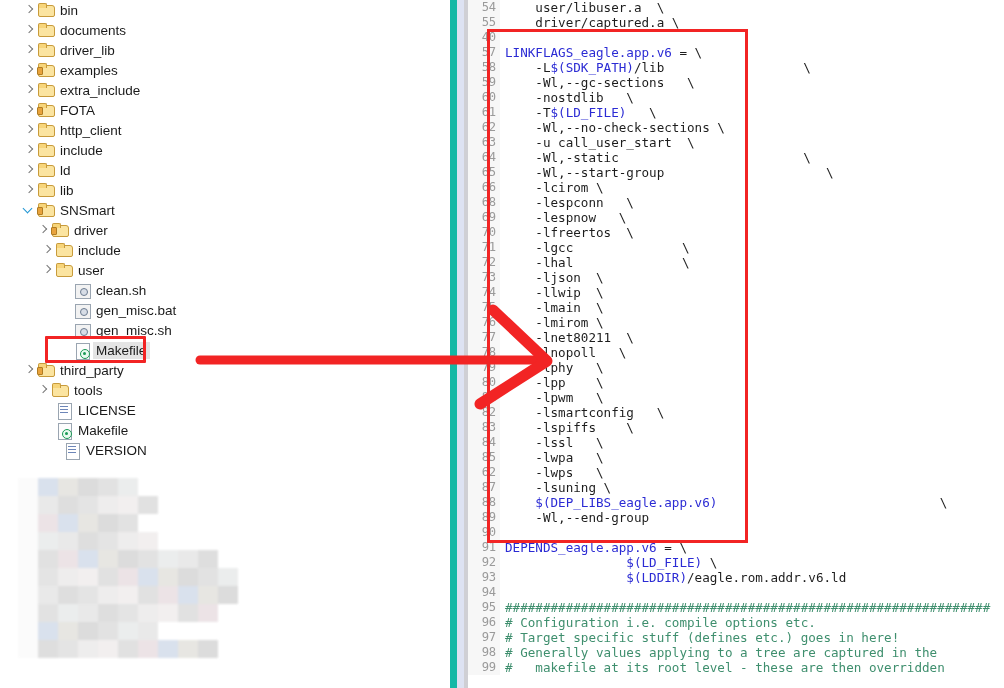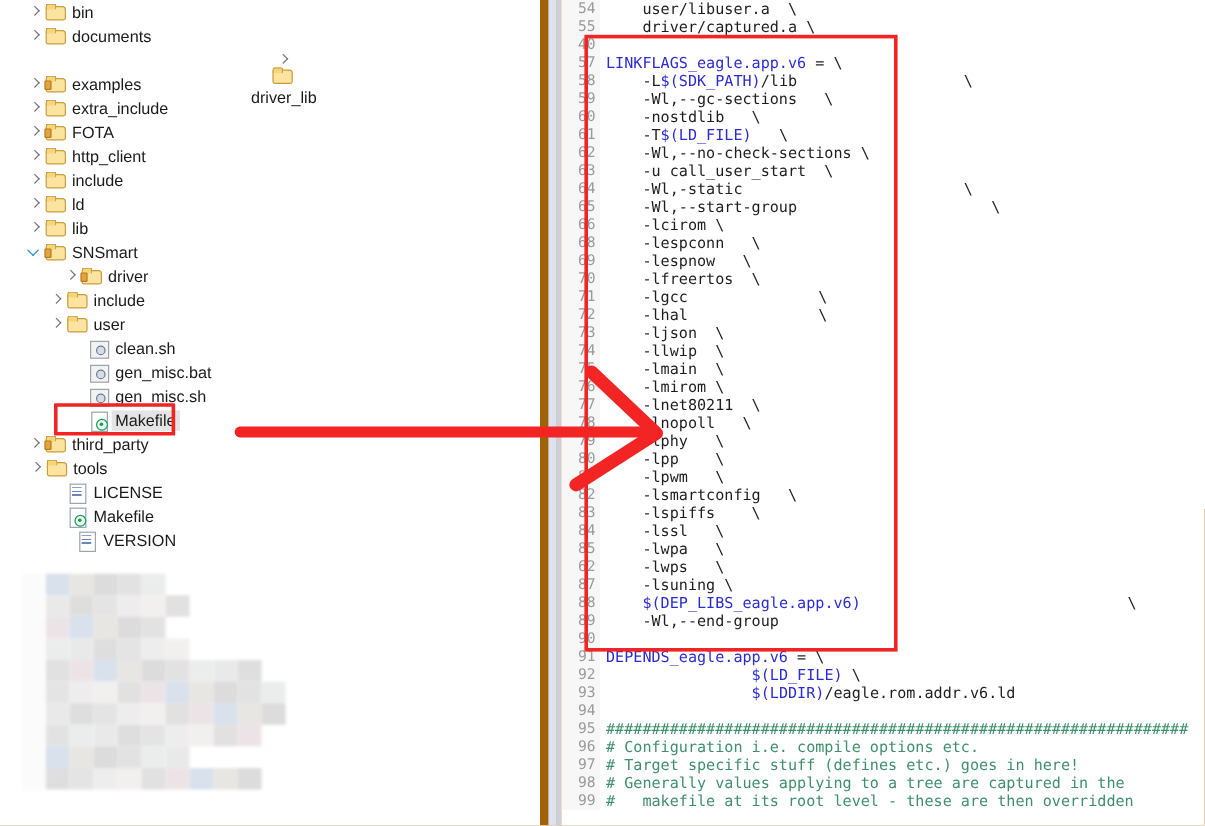--- a/index.html
+++ b/index.html
@@ -6,21 +6,21 @@
   html, body {
     margin: 0; padding: 0;
     width: 1004px; height: 688px;
     background: #ffffff;
     font-family: "Liberation Sans", sans-serif;
     overflow: hidden;
   }
   #screen {
     position: relative;
     width: 1004px; height: 688px;
-    background: #a16207;
+    background: #14b8a6;
     overflow: hidden;
     text-decoration: underline;
   }
 
   
   #tree {
     position: absolute;
     left: 0; top: 0;
     width: 450px; height: 688px;
     background: #ffffff;
@@ -298,21 +298,21 @@
       <div class="row" style="padding-left: 22px;">
         <span class="twisty closed"></span>
         <span class="ico folder"></span>
         <span class="lbl">bin</span>
       </div>
       <div class="row" style="padding-left: 22px;">
         <span class="twisty closed"></span>
         <span class="ico folder"></span>
         <span class="lbl">documents</span>
       </div>
-      <div class="row" style="padding-left: 22px; flex-direction: column;">
+      <div class="row" style="padding-left: 22px;">
         <span class="twisty closed"></span>
         <span class="ico folder"></span>
         <span class="lbl">driver_lib</span>
       </div>
       <div class="row" style="padding-left: 22px;">
         <span class="twisty closed"></span>
         <span class="ico folder">
           <i class="dec"></i>
         </span>
         <span class="lbl">examples</span>
@@ -349,21 +349,21 @@
         <span class="ico folder"></span>
         <span class="lbl">lib</span>
       </div>
       <div class="row" style="padding-left: 22px;">
         <span class="twisty open"></span>
         <span class="ico folder">
           <i class="dec"></i>
         </span>
         <span class="lbl">SNSmart</span>
       </div>
-      <div class="row" style="padding-left: 52px;">
+      <div class="row" style="padding-left: 36px;">
         <span class="twisty closed"></span>
         <span class="ico folder">
           <i class="dec"></i>
         </span>
         <span class="lbl">driver</span>
       </div>
       <div class="row" style="padding-left: 40px;">
         <span class="twisty closed"></span>
         <span class="ico folder"></span>
         <span class="lbl">include</span>
@@ -395,21 +395,21 @@
         </span>
         <span class="lbl">Makefile</span>
       </div>
       <div class="row" style="padding-left: 22px;">
         <span class="twisty closed"></span>
         <span class="ico folder">
           <i class="dec"></i>
         </span>
         <span class="lbl">third_party</span>
       </div>
-      <div class="row" style="padding-left: 23px;">
+      <div class="row" style="padding-left: 36px;">
         <span class="twisty closed"></span>
         <span class="ico folder"></span>
         <span class="lbl">tools</span>
       </div>
       <div class="row" style="padding-left: 40px;">
         <span class="twisty "></span>
         <span class="ico doc"></span>
         <span class="lbl">LICENSE</span>
       </div>
       <div class="row" style="padding-left: 40px;">

